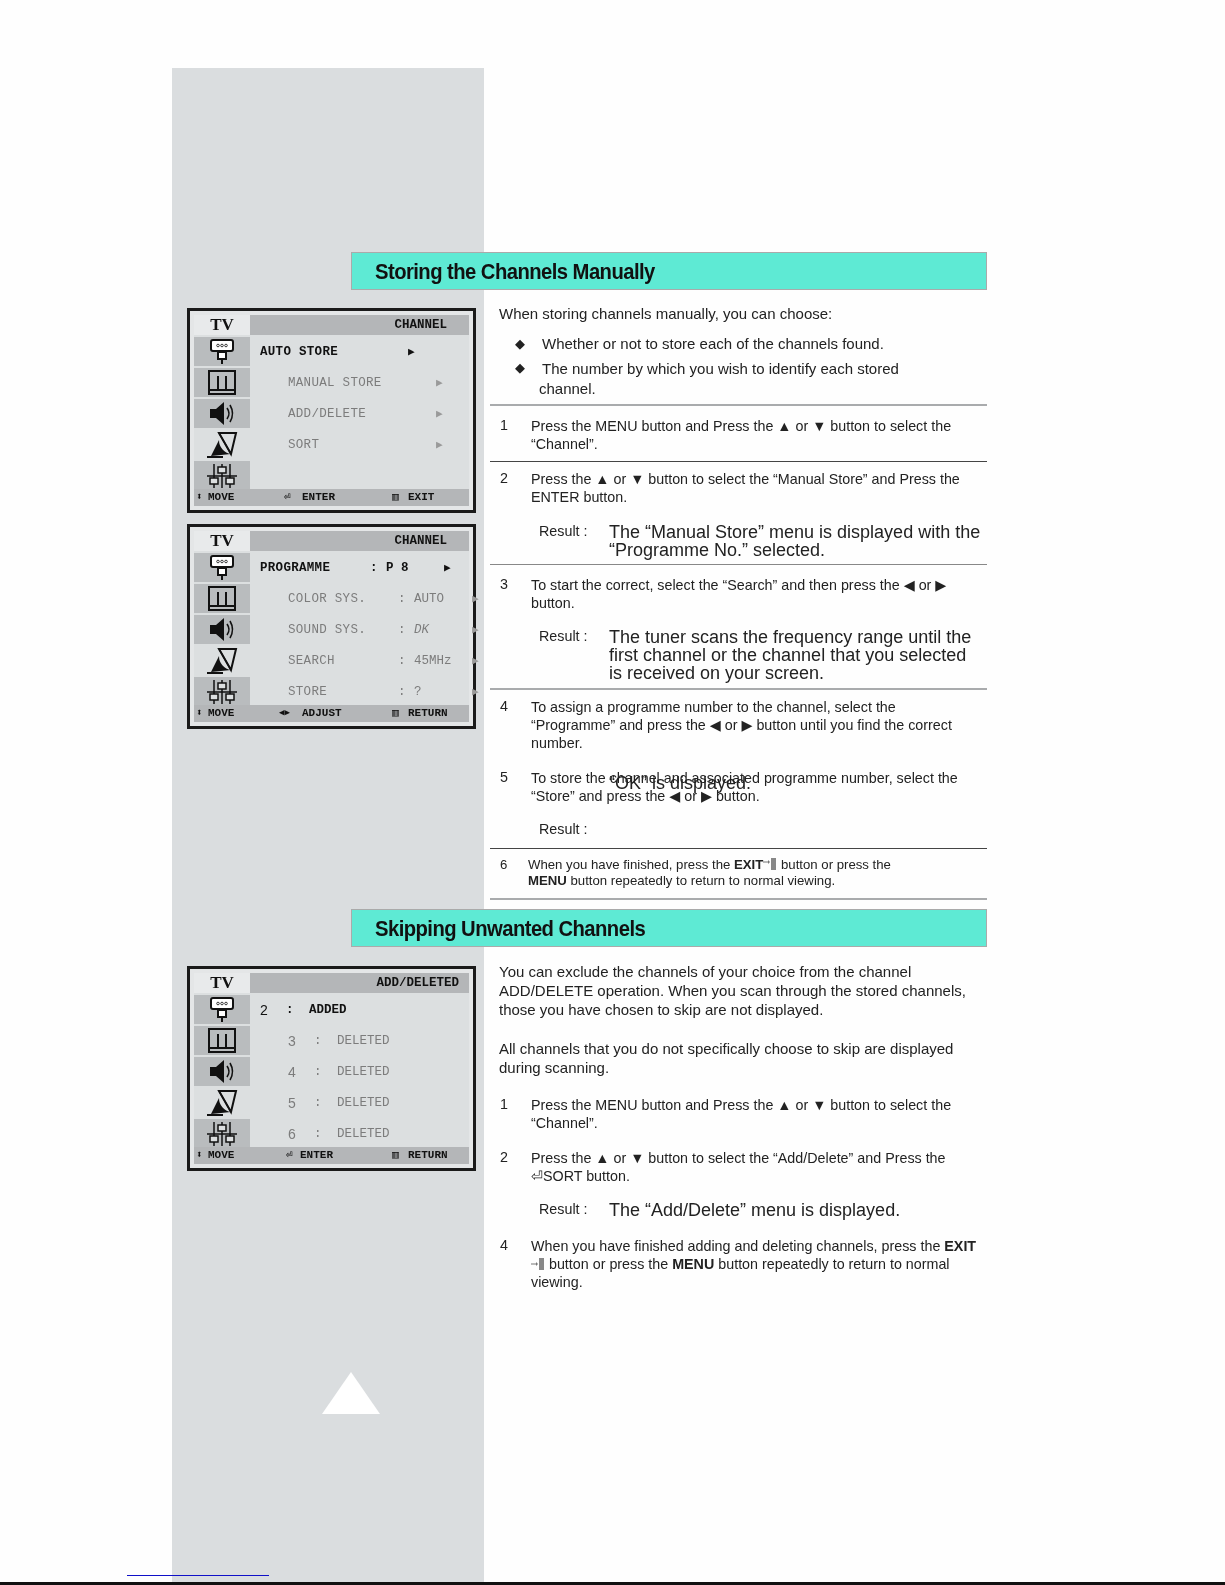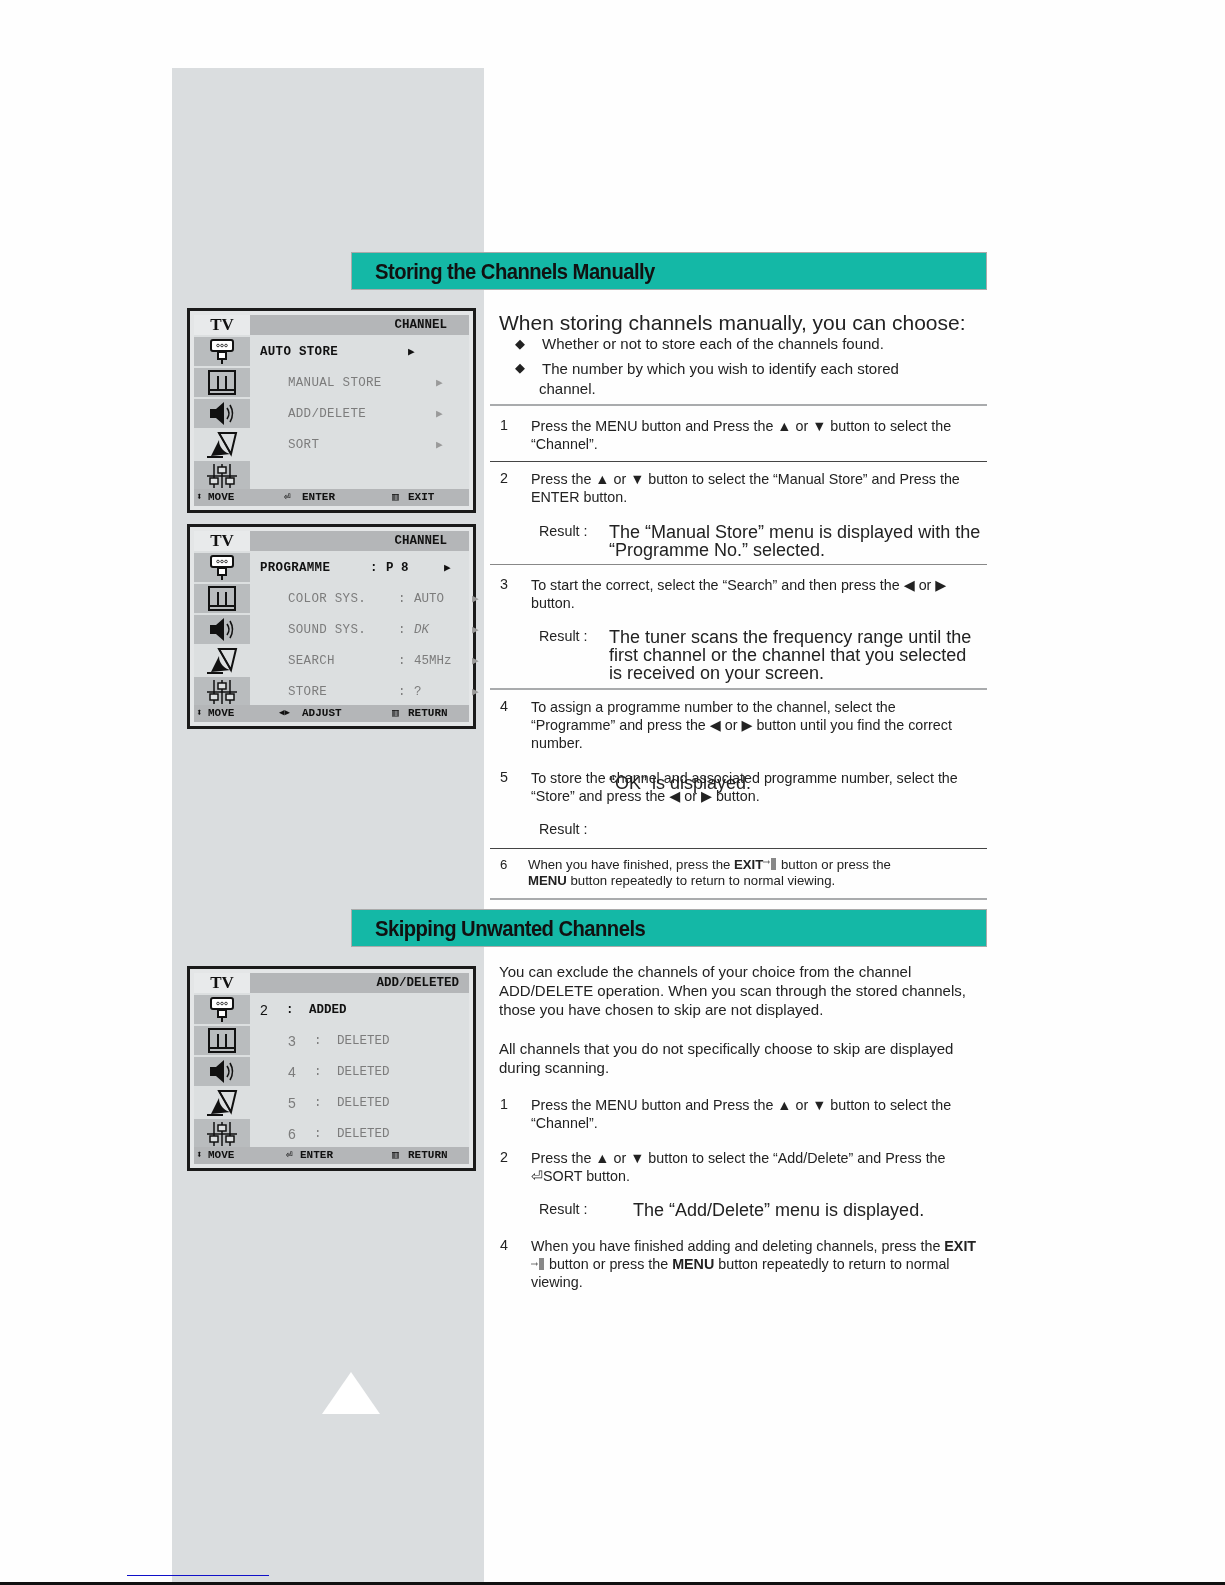--- a/index.html
+++ b/index.html
@@ -2,21 +2,21 @@
 <html><head>
 <meta charset="utf-8">
 <style>
   html, body { margin:0; padding:0; }
   body { width:1225px; height:1585px; background:#fefefe; position:relative; overflow:hidden; font-family:"Liberation Sans", sans-serif; color:#222; }
   .sidebar { position:absolute; left:172px; top:68px; width:312px; height:1517px; background:#dadddf; }
   .page-bottom-line { position:absolute; left:0; top:1582px; width:1225px; height:3px; background:#111; }
   .link-line { position:absolute; left:127px; top:1575px; width:142px; height:1px; background:#1010c8; }
   .up-triangle { position:absolute; left:322px; top:1372px; width:0; height:0; border-left:29px solid transparent; border-right:29px solid transparent; border-bottom:42px solid #fff; }
 
-  .section-header { position:absolute; left:351px; width:636px; height:38px; background:#14b8a6; border:1px solid #aaa; box-sizing:border-box;padding-left:29px; }
+  .section-header { position:absolute; left:351px; width:636px; height:38px; background:#5eead4; border:1px solid #aaa; box-sizing:border-box;padding-left:29px; }
   .section-header .title { position:absolute; left:23px; top:6px; font-size:22px; font-weight:bold; letter-spacing:-0.6px; color:#111; transform:scaleX(0.92); transform-origin:left; white-space:nowrap; }
 
   
   .osd { position:absolute; left:187px; width:289px; background:#e4e6e7; border:3px solid #1a1a1a; box-sizing:border-box; font-family:"Liberation Mono", monospace; }
   .osd .inner { position:absolute; left:4px; top:4px; right:4px; bottom:4px; background:#dcdfe0; }
   .osd .tv { position:absolute; left:0; top:0; width:56px; height:20px; background:#e8eaeb; font-family:"Liberation Serif", serif; font-weight:bold; font-size:17px; text-align:center; line-height:20px; color:#111; }
   .osd .hdr { position:absolute; left:56px; top:0; right:0; height:20px; background:#b4b6b8; font-family:"Liberation Mono", monospace; font-weight:bold; font-size:12.5px; line-height:20px; text-align:right; padding-right:22px; box-sizing:border-box; color:#111; }
   .osd .icons { position:absolute; left:0; top:22px; width:56px; }
   .osd .icon-cell { width:56px; height:29px; margin-bottom:2px; display:flex; align-items:center; justify-content:center; background:#b9bcbe; }
   .osd .icon-cell.light { background:transparent; }
@@ -220,21 +220,21 @@
       <span style="left:2px;">⬍</span>
       <span style="left:14px;">MOVE</span>
       <span style="left:85px; font-size:9px;">◀▶</span>
       <span style="left:108px;">ADJUST</span>
       <span style="left:198px;">▥</span>
       <span style="left:214px;">RETURN</span>
     </div>
   </div>
 </div>
 
-<div class="txt" style="left:499px; top:305px; font-size:21px;margin-top:9px;">When storing channels manually, you can choose:</div>
+<div class="txt" style="left:499px; top:305px; font-size:15px;">When storing channels manually, you can choose:</div>
 <span class="bullet" style="top:336px;">◆</span>
 <div class="txt" style="left:542px; top:335px; font-size:15px;">Whether or not to store each of the channels found.</div>
 <span class="bullet" style="top:360px;">◆</span>
 <div class="txt" style="left:539px; top:359px; width:400px; font-size:15px; line-height:20px; text-indent:3px;">The number by which you wish to identify each stored channel.</div>
 
 <div class="rule gray" style="top:404px;"></div>
 
 <span class="step-num" style="top:417px;">1</span>
 <div class="step-body" style="top:417px;">Press the MENU button and Press the ▲ or ▼ button to select the “Channel”.</div>
 
@@ -367,21 +367,21 @@
 
 <div class="txt" style="left:499px; top:962px; width:470px; font-size:15px; line-height:19px;">You can exclude the channels of your choice from the channel ADD/DELETE operation. When you scan through the stored channels, those you have chosen to skip are not displayed.</div>
 <div class="txt" style="left:499px; top:1039px; width:470px; font-size:15px; line-height:19px;">All channels that you do not specifically choose to skip are displayed during scanning.</div>
 
 <span class="step-num" style="top:1096px;">1</span>
 <div class="step-body" style="top:1096px;">Press the MENU button and Press the ▲ or ▼ button to select the “Channel”.</div>
 
 <span class="step-num" style="top:1149px;">2</span>
 <div class="step-body" style="top:1149px;"><span>Press the ▲ or ▼ button to select the “Add/Delete” and Press the </span><br><span>⏎</span><span>SORT button.</span></div>
 <span class="result-lbl" style="top:1201px;">Result :</span>
-<div class="result-body" style="top:1201px;margin-left:24px;">The “Add/Delete” menu is displayed.</div>
+<div class="result-body" style="top:1201px;">The “Add/Delete” menu is displayed.</div>
 
 <span class="step-num" style="top:1237px;">4</span>
 <div class="step-body" style="top:1237px;"><span>When you have finished adding and deleting channels, press the </span><b>EXIT</b> <span class="exit-icon"><svg width="14" height="12" viewBox="0 0 14 12">
         <line x1="0" y1="6" x2="5" y2="6" stroke="#777" stroke-width="1"></line>
         <polygon points="5,4 7,6 5,8" fill="#777"></polygon>
         <rect x="8" y="0" width="5" height="12" fill="#888"></rect>
       </svg></span><span> button or press the </span><b>MENU</b><span> button repeatedly to return to normal viewing.</span></div>
 
 <div class="up-triangle"></div>
 <div class="link-line"></div>

